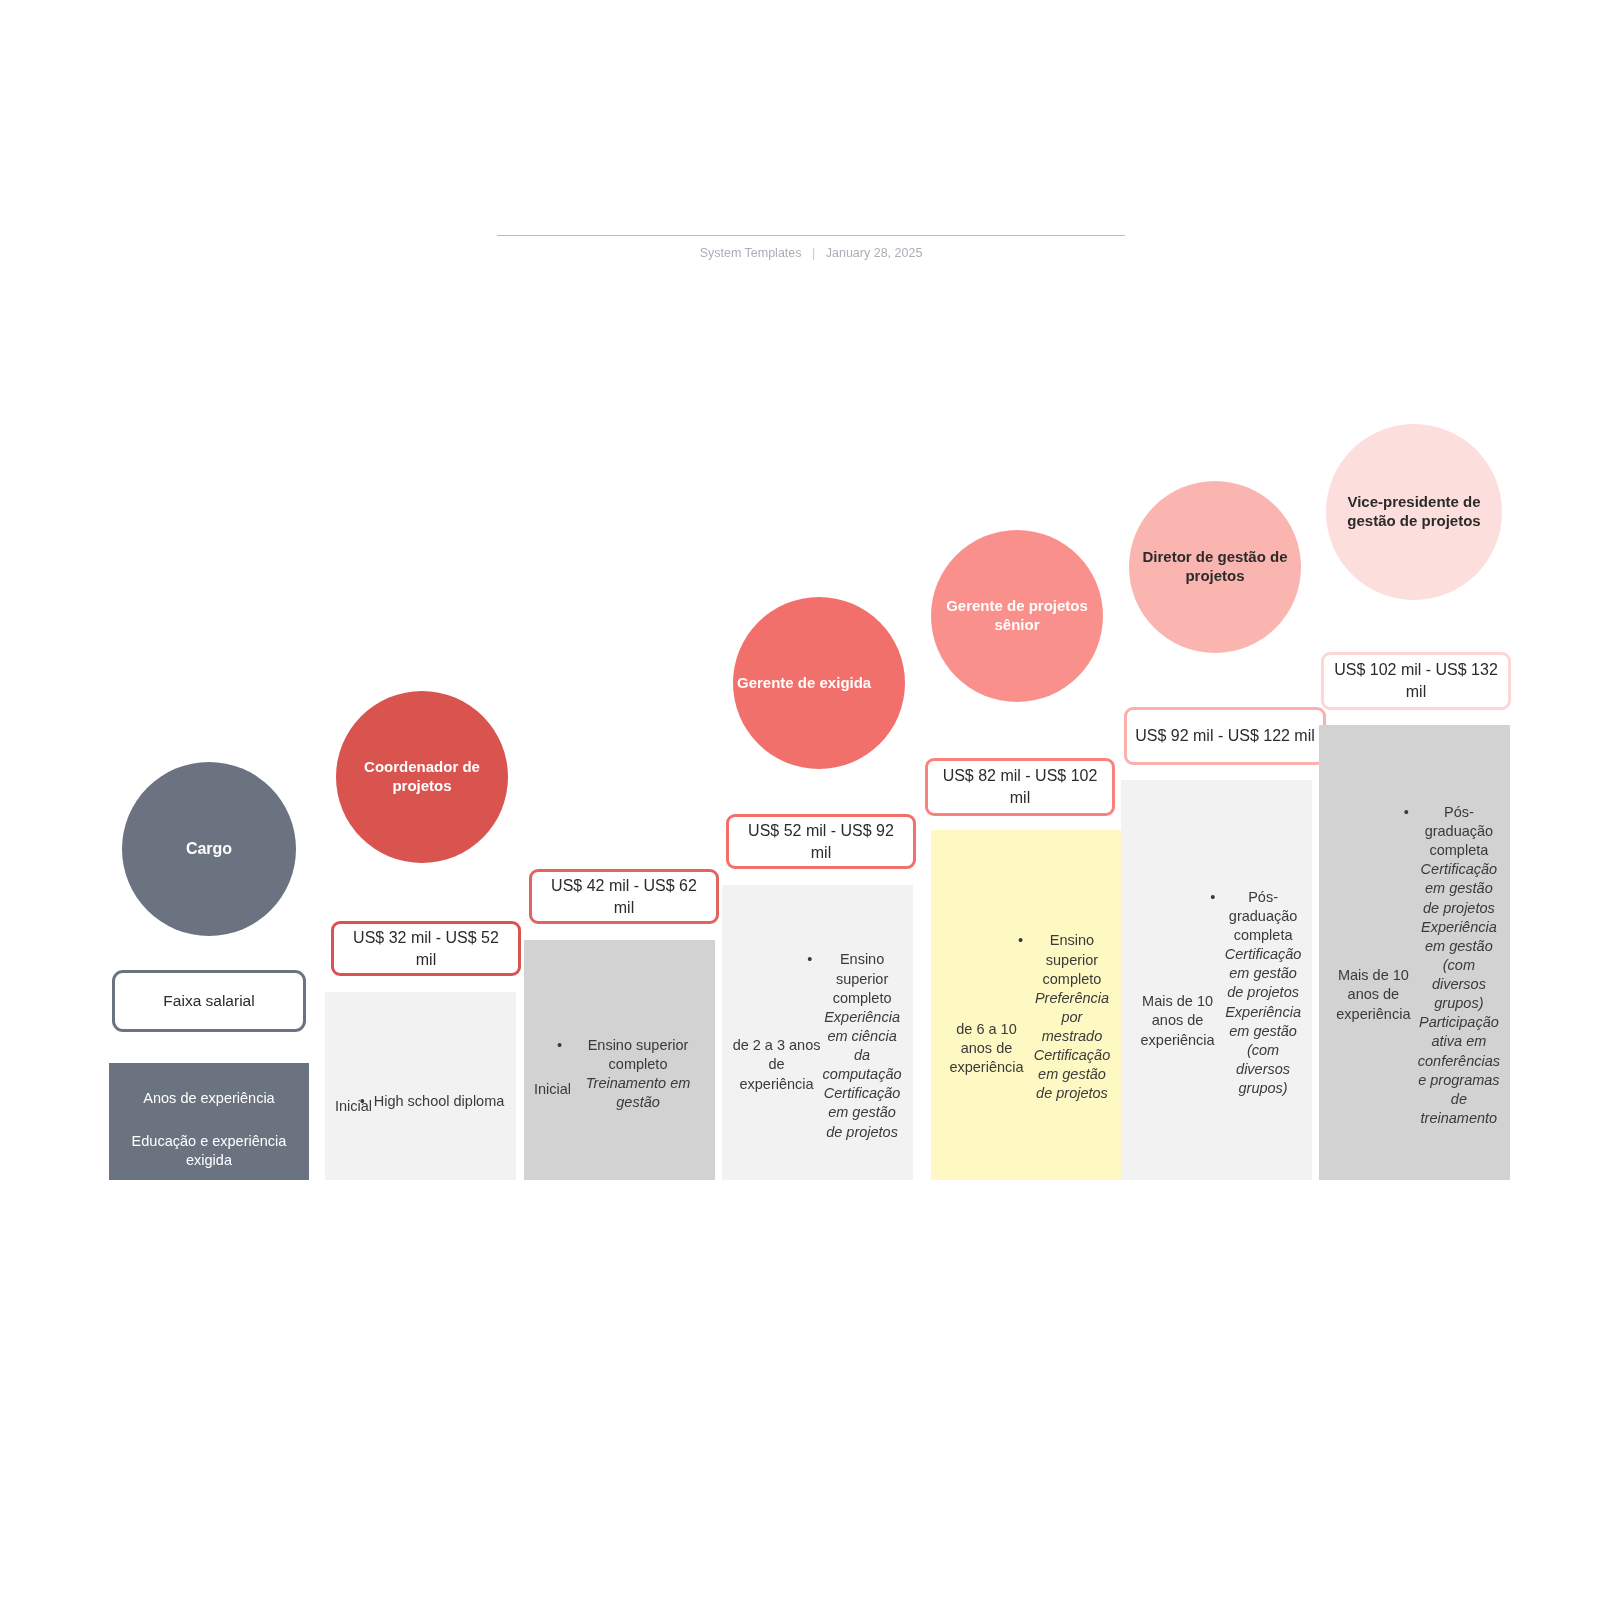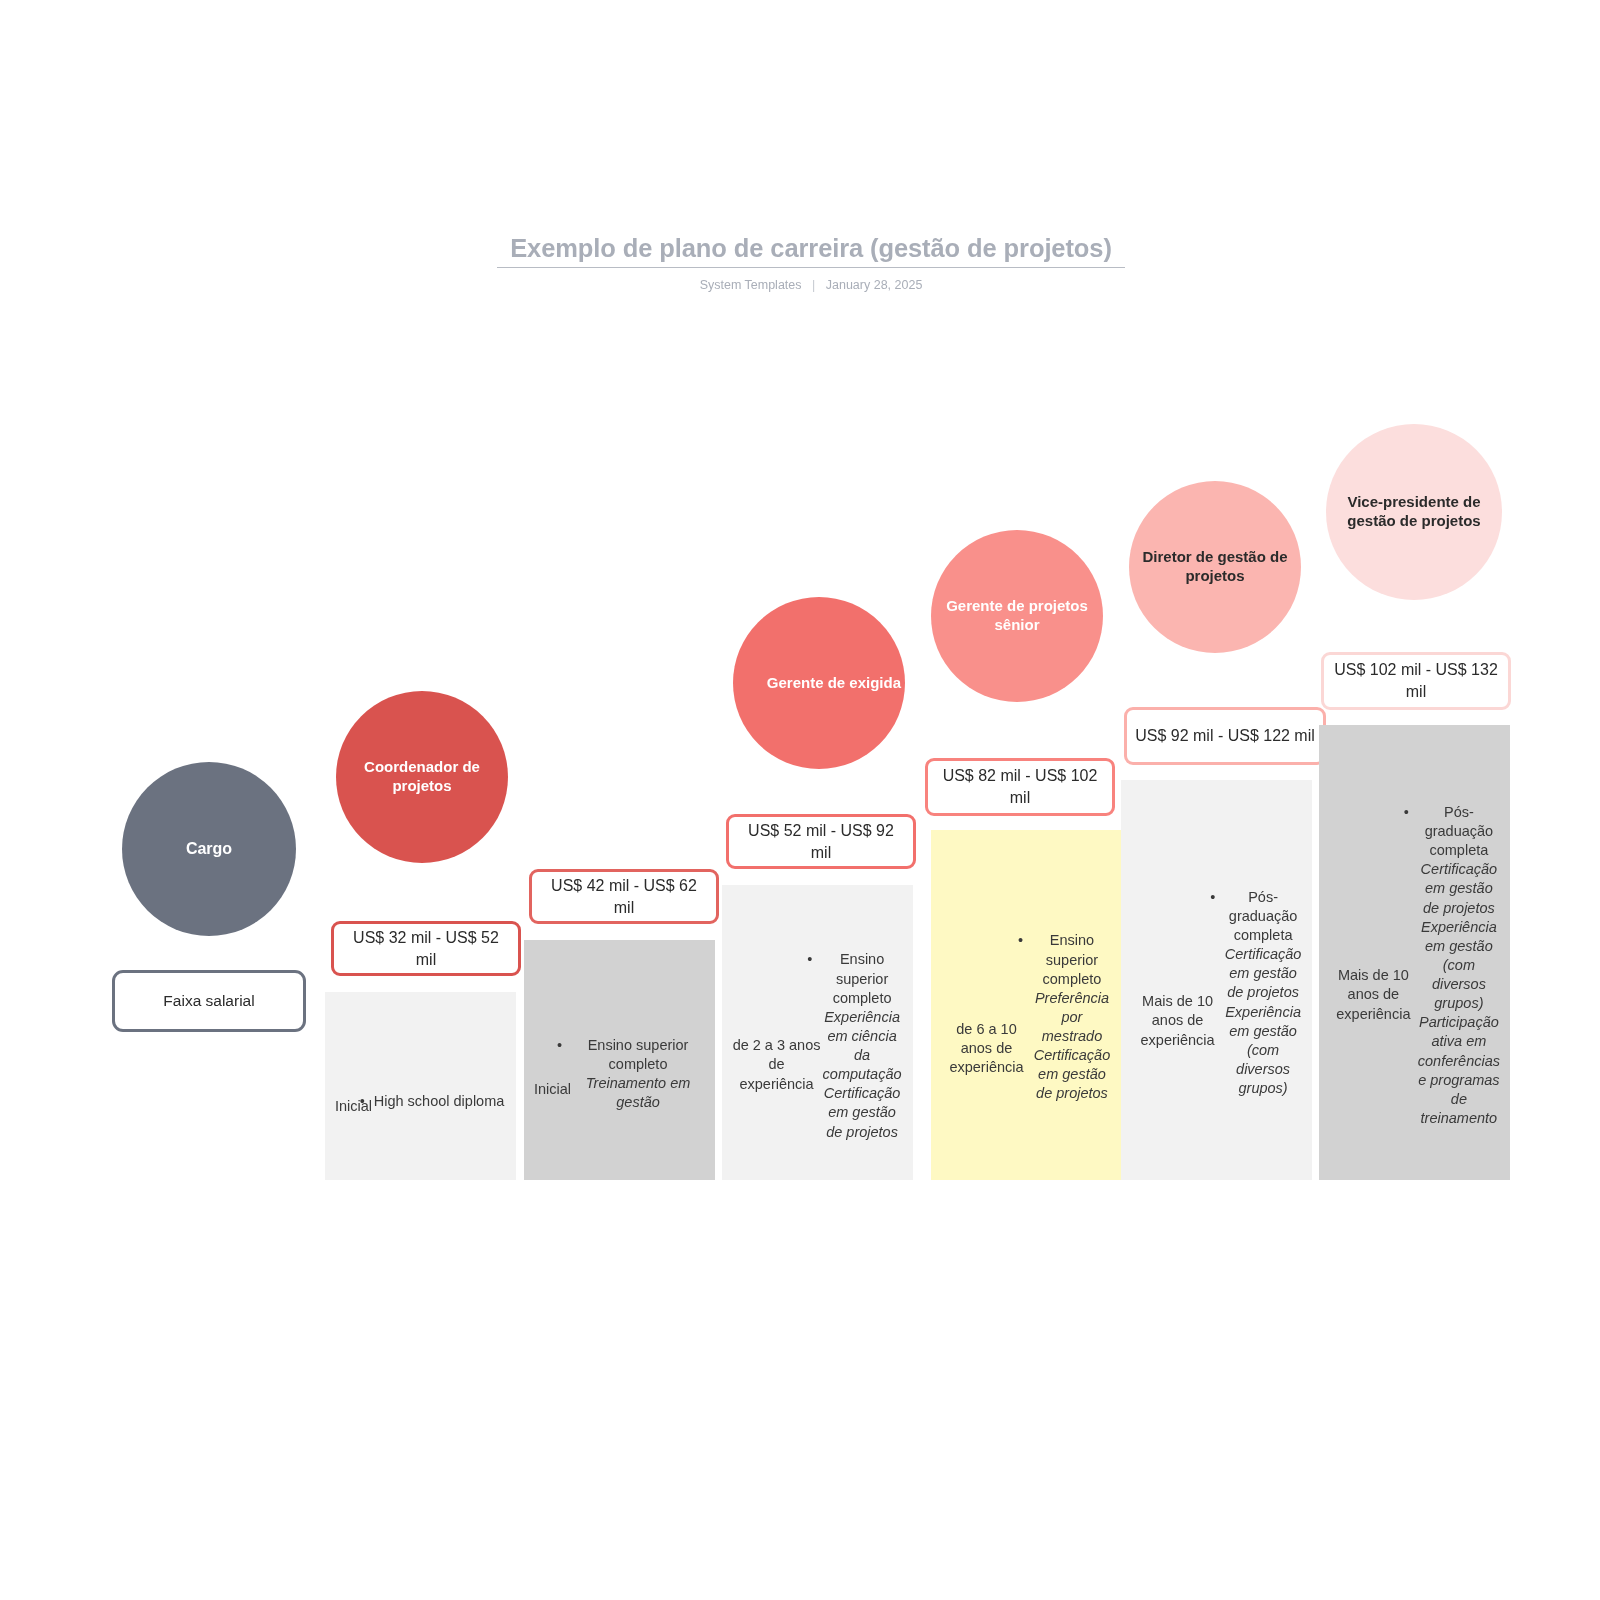--- a/index.html
+++ b/index.html
@@ -55,21 +55,21 @@
     margin: 0 7px;
     color: #c6cad1;
   }
 
   
   .circle {
     position: absolute;
     border-radius: 50%;
     display: flex;
     align-items: center;
-    justify-content: flex-end;
+    justify-content: flex-start;
     text-align: center;
     font-weight: bold;
     line-height: 1.25;
     box-sizing: border-box;
     padding: 4px;
   }
   .circle span { display: block; }
 
   .salary-box {
     position: absolute;
@@ -161,37 +161,40 @@
   }
   .legend-panel .l1 { margin-top: 26px; }
   .legend-panel .l2 { margin-top: 24px; white-space: pre-line; }
 </style>
 </head>
 <body>
 
 <div id="canvas">
 
   <div class="header">
-    <div class="header-title">Exemplo de plano de carreira (gestão de projetos)</div>
     <div class="header-rule"></div>
     <div class="header-sub">
       <span>System Templates</span>
       <span class="sep">|</span>
       <span>January 28, 2025</span>
     </div>
   </div>
 
   <div class="legend-circle" style="left:122px; top:762px; width:174px; height:174px;">
     <span>Cargo</span>
   </div>
 
   <div class="legend-salary" style="left:112px; top:970px; width:194px; height:62px;">
     <span>Faixa salarial</span>
   </div>
 
+  <div class="legend-panel" style="left:109px; top:1063px; width:200px; height:117px;">
+    <div class="l1">Anos de experiência</div>
+    <div class="l2">Educação e experiência exigida</div>
+  </div>
 
   <div class="circle" style="left:336px; top:691px; width:172px; height:172px; font-size:15px; background:#d9534f; color:#ffffff;">
     <span>Coordenador de projetos</span>
   </div>
   <div class="salary-box" style="left:331px; top:921px; width:190px; height:55px; border:3.5px solid #d9534f;">
     <span>US$ 32 mil - US$ 52 mil</span>
   </div>
   <div class="panel" style="left:325px; top:992px; width:191px; height:188px; background:#f2f2f2;">
     <div class="years" style="margin-top:41px;">Inicial</div>
     <div class="bullet-wrap" style="margin-top:32px;">

